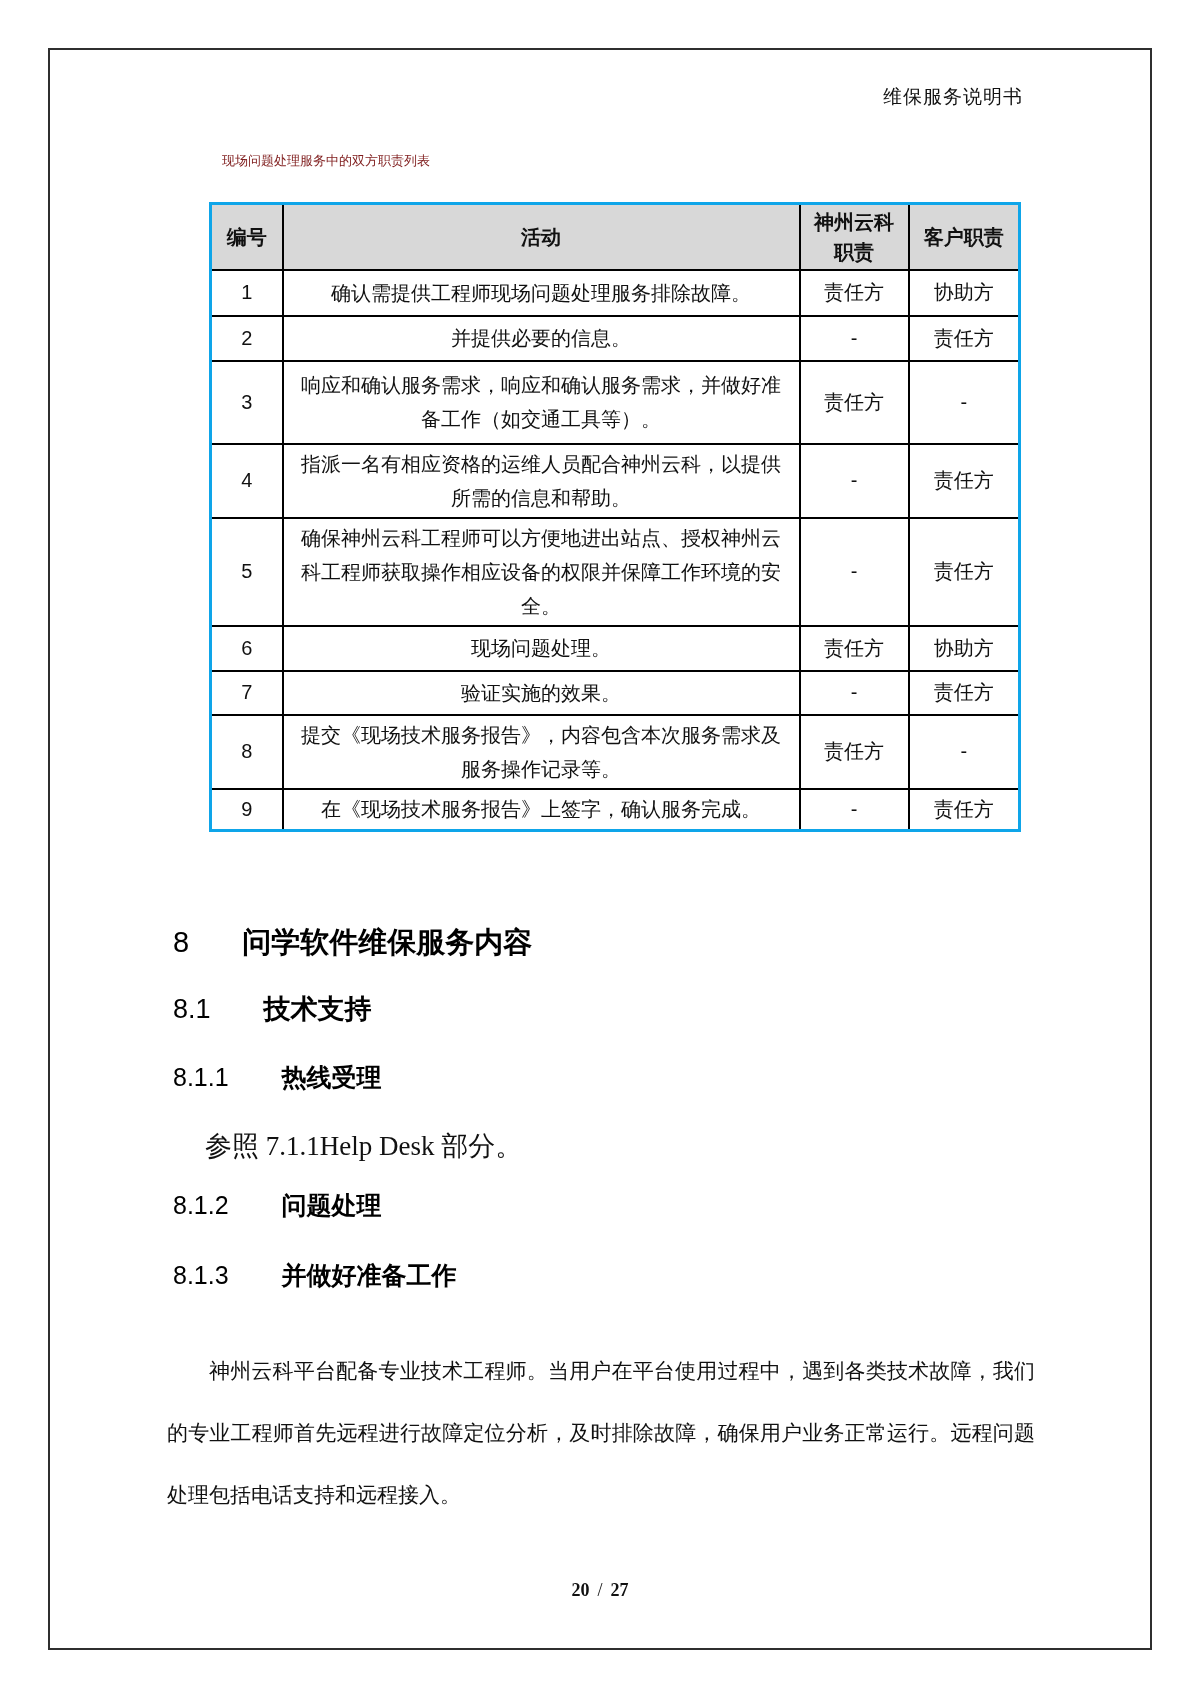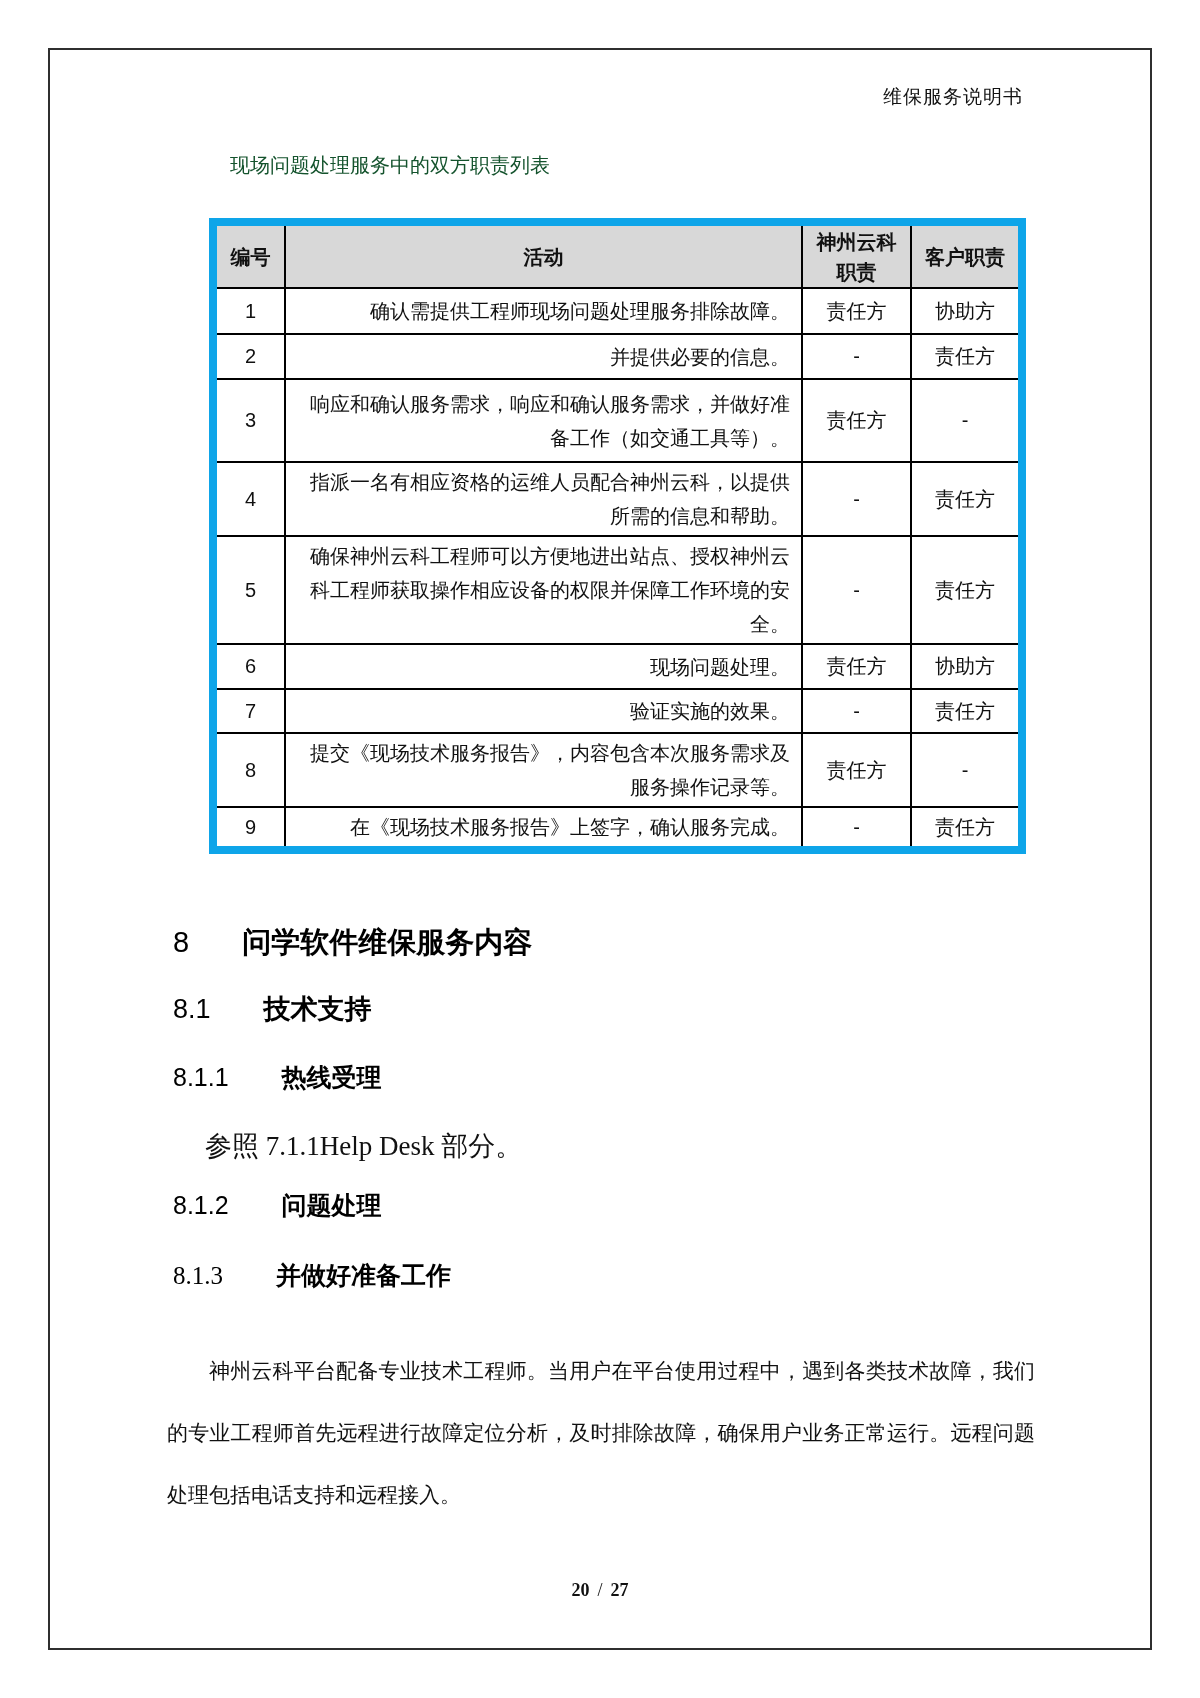--- a/index.html
+++ b/index.html
@@ -17,46 +17,46 @@
     border: 2px solid #2f2f2f;
   }
 
   .doc-header {
     position: absolute; top: 84px; right: 177px;
     font-family: "Liberation Serif", serif;
     font-size: 19px; letter-spacing: 1px; color: #111;
   }
 
   .table-caption {
-    position: absolute; left: 230px; top: 152px;
-    font-size: 20px; color: #14532d;
+    position: absolute; left: 222px; top: 152px;
+    font-size: 13px; color: #7f1d1d;
   }
 
   table.resp-table {
-    position: absolute; left: 209px; top: 218px;
+    position: absolute; left: 209px; top: 202px;
     width: 809px;
     border-collapse: collapse;
     table-layout: fixed;
-    border: 8px solid #0ea5e9;
+    border: 3px solid #0ea5e9;
     font-size: 20px;
   }
   .resp-table th, .resp-table td {
     border: 2px solid #000;
     vertical-align: middle;
     text-align: center;
     color: #111;
   }
   .resp-table thead th {
     background: #d8d8d8;
     font-weight: bold;
     height: 66px;
     line-height: 30px;
   }
   .resp-table td.c-act {
-    text-align: right;
+    text-align: center;
     padding: 2px 11px;
     line-height: 34px;
     border-radius: 8px;
   }
   
   .resp-table tbody tr:nth-child(1) td { height: 46px; }
   .resp-table tbody tr:nth-child(2) td { height: 45px; }
   .resp-table tbody tr:nth-child(3) td { height: 83px; }
   .resp-table tbody tr:nth-child(4) td { height: 73px; }
   .resp-table tbody tr:nth-child(5) td { height: 102px; margin-left: 20px; }
@@ -69,21 +69,21 @@
     position: absolute; left: 173px;
     display: flex; align-items: baseline; gap: 13px;
     white-space: nowrap; color: #000;
   }
   .heading .num { font-weight: normal; }
   .heading .txt { font-weight: bold; margin-left: 40px; }
   .h-lvl1 { font-size: 29px; top: 923px; }
   .h-lvl2 { font-size: 27px; top: 991px; }
   .h-811  { font-size: 25px; top: 1061px; }
   .h-812  { font-size: 25px; top: 1189px; }
-  .h-813  { font-size: 25px; top: 1259px; font-family: Liberation Serif, serif; }
+  .h-813  { font-size: 25px; top: 1259px; }
 
   .p-ref {
     position: absolute; left: 205px; top: 1128px;
     font-family: "Liberation Serif", serif;
     font-size: 27px; color: #111;
   }
 
   .p-body {
     position: absolute; left: 167px; top: 1340px;
     width: 868px;

